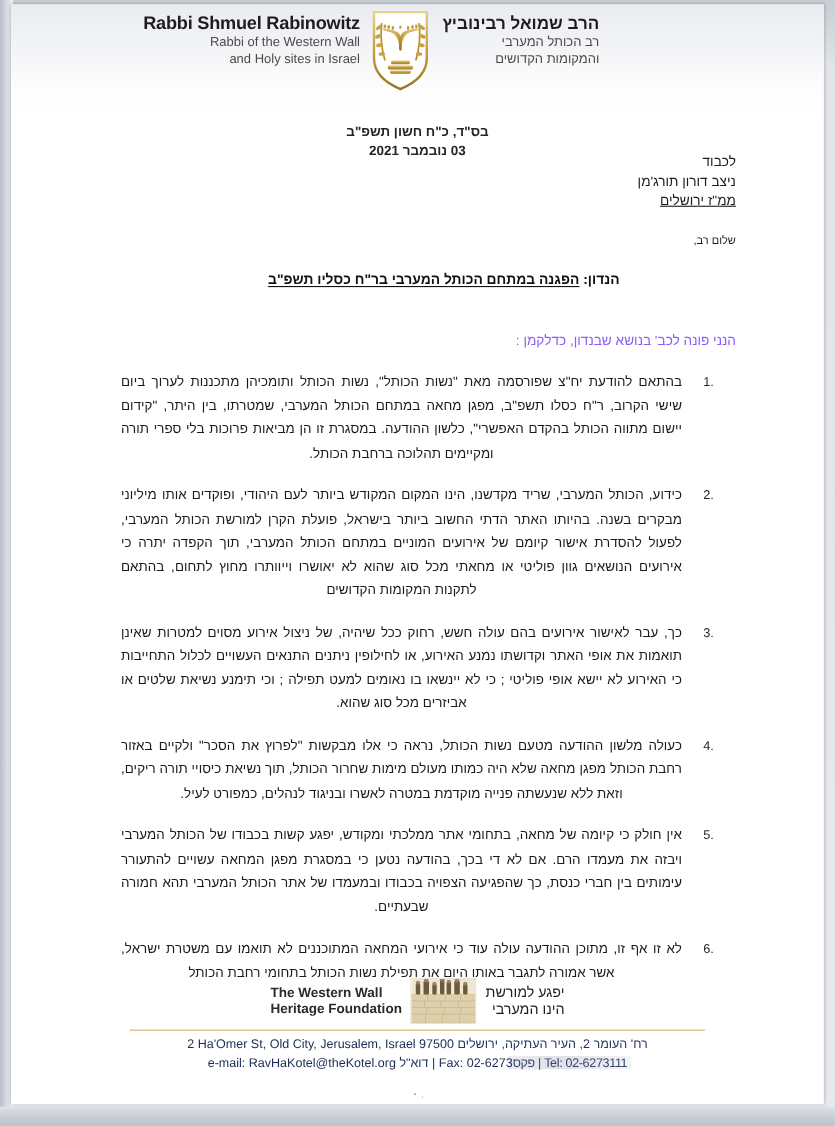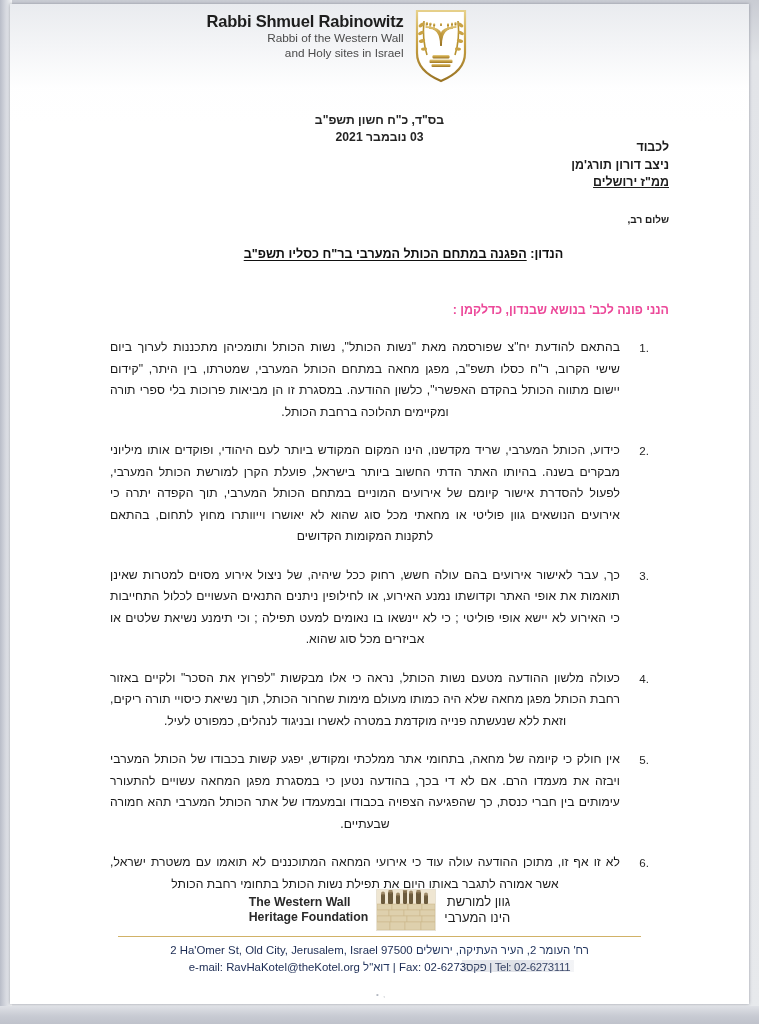--- a/index.html
+++ b/index.html
@@ -114,21 +114,21 @@
   .emblem svg { display: block; width: 56px; height: 74px; }
 
   
   .doc-body {
     position: absolute;
     left: 0; top: 0;
     width: 739px;
     direction: rtl;
     color: #1a1a1a;
   }
-  .blk { position: absolute; font-weight: bold; }
+  .blk { position: absolute; }
 
   .date-line {
     left: 0;
     top: 108px;
     width: 739px;
     text-align: center;
     font-size: 12.2px;
     line-height: 17px;
     font-weight: bold;
     color: #242424;
@@ -166,21 +166,21 @@
   .subject .subj-text {
     font-weight: bold;
     text-decoration: underline;
     text-underline-offset: 2px;
   }
 
   .opening {
     right: 80px;
     top: 299px;
     font-size: 12.4px;
-    color: #ec4899;
+    color: #8b5cf6;
   }
 
   
   .numbered-list {
     position: absolute;
     right: 100px;
     top: 333px;
     width: 539px;
     list-style: none;
     margin: 0;
@@ -368,20 +368,25 @@
               <rect x="16.5" y="13.5" width="2" height="3" rx=".8"></rect>
               <rect x="20.2" y="14.3" width="2" height="3" rx=".8"></rect>
               <rect x="27" y="14" width="2" height="3" rx=".8"></rect>
               <rect x="34" y="14.3" width="2" height="3" rx=".8"></rect>
               <rect x="38" y="13.5" width="2" height="3" rx=".8"></rect>
               <rect x="41.5" y="13" width="2" height="3" rx=".8"></rect>
             </g>
           </svg>
         </div>
 
+        <div class="lh-he">
+          <div class="lh-l1">הרב שמואל רבינוביץ</div>
+          <div class="lh-l2">רב הכותל המערבי</div>
+          <div class="lh-l3">והמקומות הקדושים</div>
+        </div>
 
       </div>
     </div>
 
     <div class="doc-body">
 
       <div class="blk date-line">
         <div class="d1">בס"ד, כ"ח חשון תשפ"ב</div>
         <div class="d2">03 נובמבר 2021</div>
       </div>
@@ -472,21 +477,21 @@
             <circle cx="21" cy="4.5" r="2"></circle>
             <circle cx="28" cy="1" r="2.2"></circle>
             <circle cx="34" cy="2.6" r="2"></circle>
             <circle cx="41.5" cy="1.6" r="2.2"></circle>
             <circle cx="49" cy="4.5" r="2"></circle>
           </g>
         </svg>
       </div>
 
       <div class="fl-he">
-        <div>גוון למורשת</div>
+        <div>יפגע למורשת</div>
         <div>הינו המערבי</div>
       </div>
     </div>
 
     <div class="footer-rule"></div>
 
     <div class="footer-contact">
       <div class="fc-line l1">
         <span>2 Ha'Omer St, Old City, Jerusalem, Israel 97500</span>
         <span class="he">רח' העומר 2, העיר העתיקה, ירושלים</span>

